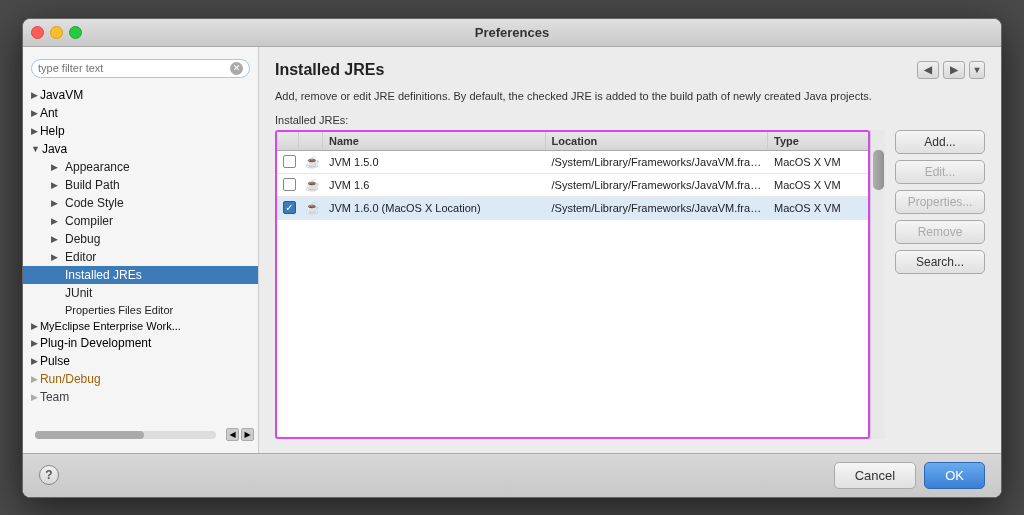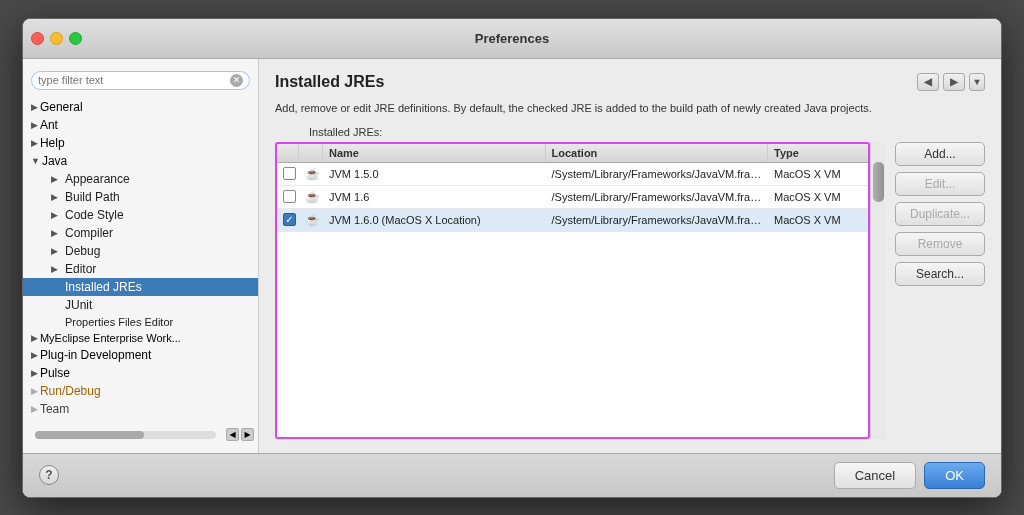--- a/index.html
+++ b/index.html
@@ -19,21 +19,21 @@
       background: #ececec;
       border-radius: 8px;
       box-shadow: 0 10px 40px rgba(0,0,0,0.6);
       display: flex;
       flex-direction: column;
       overflow: hidden;
       border: 1px solid #666;
     }
     .titlebar {
       background: linear-gradient(to bottom, #e0e0e0, #c8c8c8);
-      height: 40px;
+      height: 28px;
       display: flex;
       align-items: center;
       padding: 0 8px;
       border-bottom: 1px solid #aaa;
       border-radius: 8px 8px 0 0;
       position: relative;
       justify-content: center;
     }
     .traffic-lights {
       position: absolute;
@@ -161,21 +161,20 @@
     .description {
       font-size: 11px;
       color: #333;
       margin-bottom: 10px;
       line-height: 1.4;
     }
     .table-label {
       font-size: 11px;
       color: #333;
       margin-bottom: 4px;
-      margin-left: 34px;
     }
     .table-container {
       flex: 1;
       border: 2px solid #d946ef;
       border-radius: 3px;
       background: white;
       overflow: hidden;
       display: flex;
       flex-direction: column;
     }
@@ -381,21 +380,21 @@
 
     <div class="sidebar">
 
       <div class="search-box">
         <input type="text" placeholder="type filter text" style="">
         <div class="search-clear">✕</div>
       </div>
 
       <div class="sidebar-section">
         <span class="arrow">▶</span>
-        <span>General</span>
+        <span>JavaVM</span>
       </div>
       <div class="sidebar-section">
         <span class="arrow">▶</span>
         <span>Ant</span>
       </div>
       <div class="sidebar-section">
         <span class="arrow">▶</span>
         <span>Help</span>
       </div>
       <div class="sidebar-section">
@@ -537,21 +536,21 @@
           </div>
         </div>
 
         <div class="scrollbar-container">
           <div class="scrollbar-thumb"></div>
         </div>
 
         <div class="right-buttons">
           <button class="action-btn">Add...</button>
           <button class="action-btn disabled">Edit...</button>
-          <button class="action-btn disabled">Duplicate...</button>
+          <button class="action-btn disabled">Properties...</button>
           <button class="action-btn disabled">Remove</button>
           <button class="action-btn">Search...</button>
         </div>
       </div>
     </div>
   </div>
 
   <div class="footer">
     <div class="footer-left">
       <div class="help-btn">?</div>

